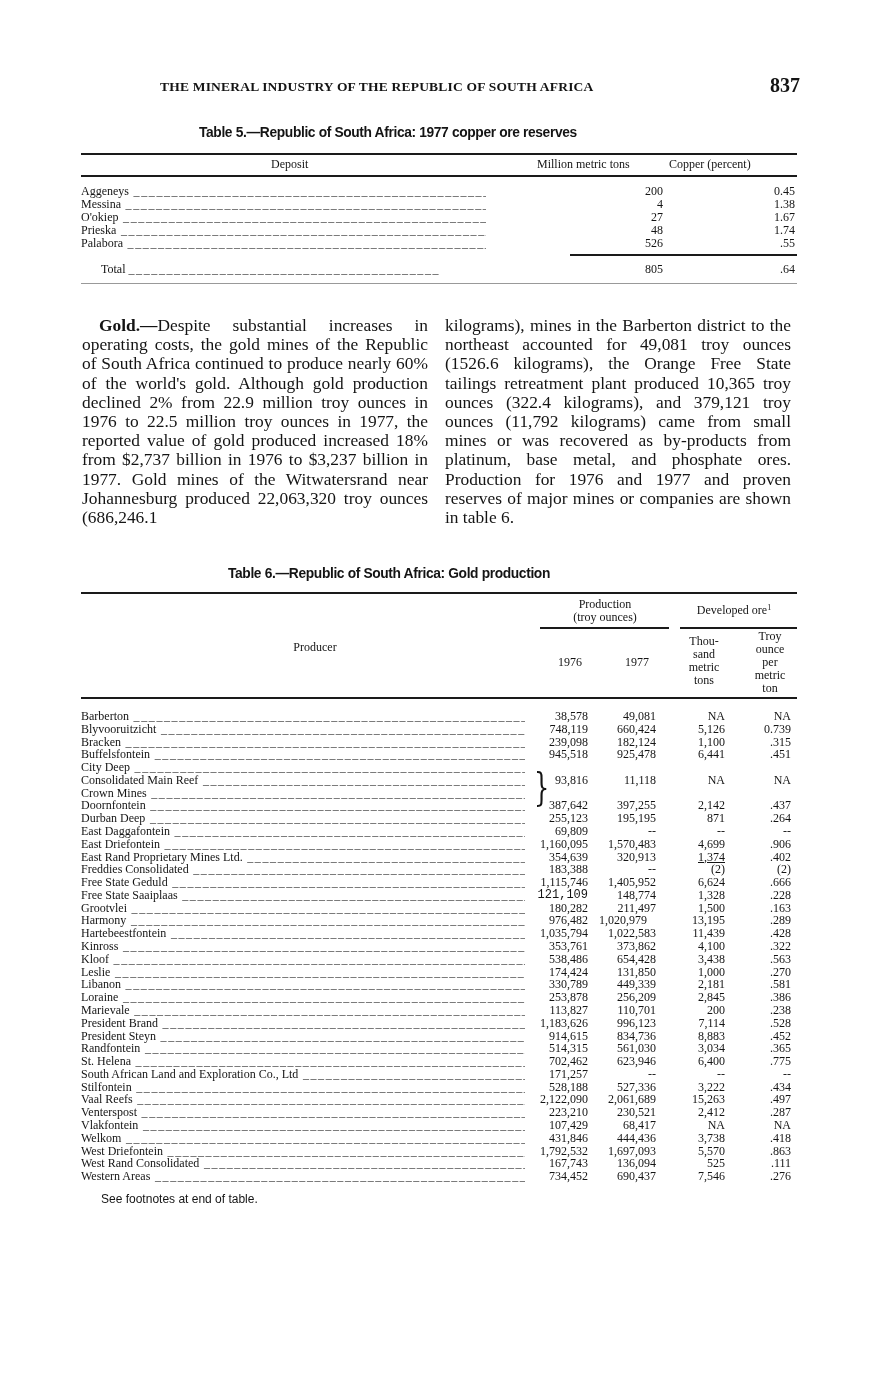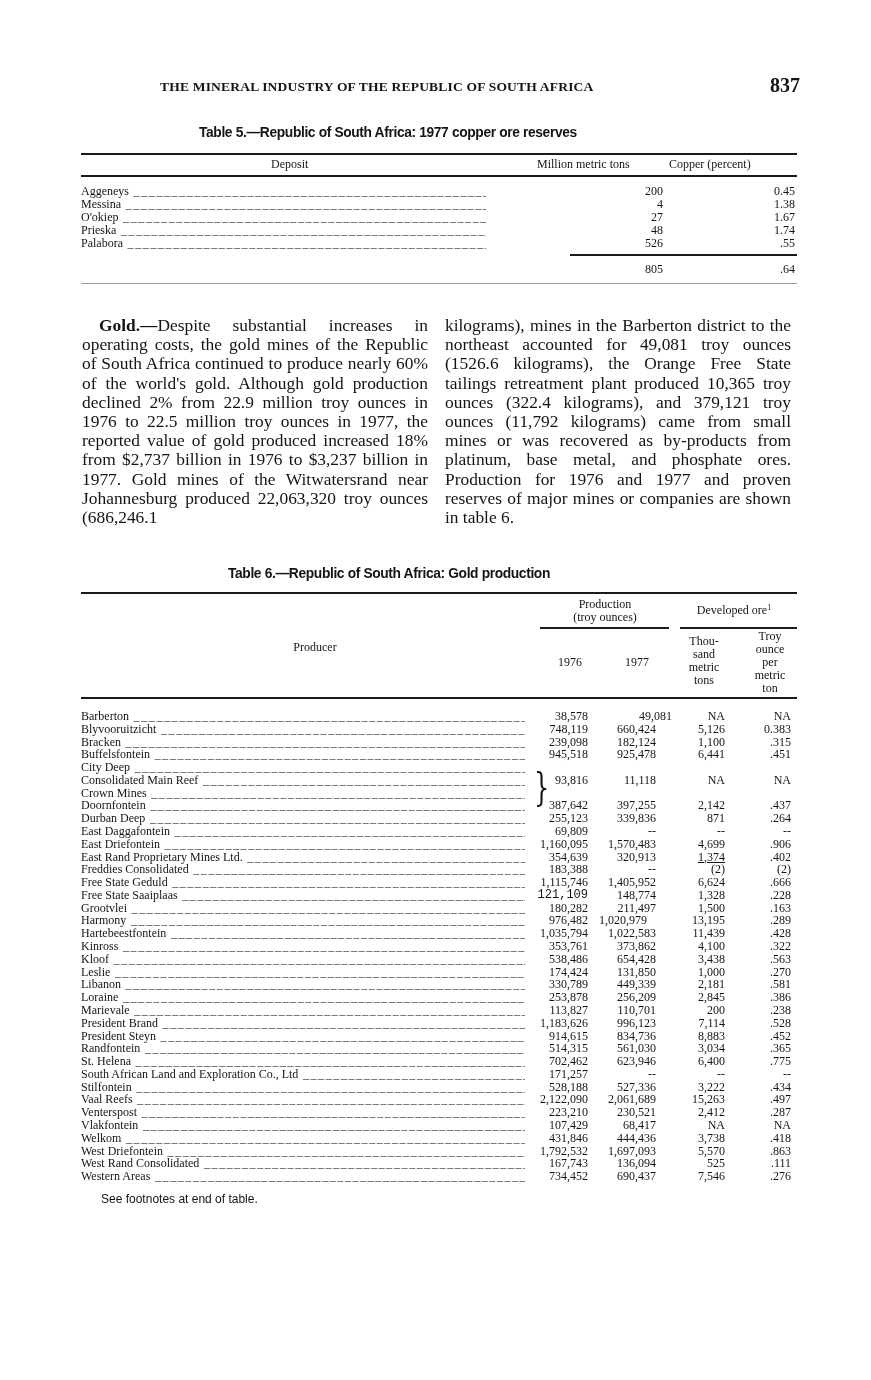--- a/index.html
+++ b/index.html
@@ -75,20 +75,21 @@
       </div>
       <div class="row" style="left: 81px; width: 716px; top: 236.6px;">
         <span class="lead" style="width: 405px;"><span>Palabora</span><span class="dots"> ________________________________________________________________________________</span></span>
         <span class="num" style="right: 134px;">526</span>
         <span class="num" style="right: 2px;">.55</span>
       </div>
     </div>
 
   <div class="rule" style="left:570px; top:254px; width:227px; height:1.5px;"></div>
   <div class="row" style="left:81px; top:263px; width:716px;">
+    <span class="lead" style="left:20px; width:390px;"><span>Total</span> <span class="dots">_________________________________________</span></span>
     <span class="num" style="right:134px;">805</span>
     <span class="num" style="right:2px;">.64</span>
   </div>
   <div class="rule" style="left:81px; top:283px; width:716px; height:1px; background:#999;"></div>
 
   <div class="body-text col-left">
     <p><b>Gold.—</b><span>Despite substantial increases in operating costs, the gold mines of the Republic of South Africa continued to produce nearly 60% of the world's gold. Although gold production declined 2% from 22.9 million troy ounces in 1976 to 22.5 million troy ounces in 1977, the reported value of gold produced increased 18% from $2,737 billion in 1976 to $3,237 billion in 1977. Gold mines of the Witwatersrand near Johannesburg produced 22,063,320 troy ounces (686,246.1</span></p>
   </div>
   <div class="body-text col-right">
     <p><span>kilograms), mines in the Barberton district to the northeast accounted for 49,081 troy ounces (1526.6 kilograms), the Orange Free State tailings retreatment plant produced 10,365 troy ounces (322.4 kilograms), and 379,121 troy ounces (11,792 kilograms) came from small mines or was recovered as by-products from platinum, base metal, and phosphate ores. Production for 1976 and 1977 and proven reserves of major mines or companies are shown in table 6.</span></p>
@@ -122,30 +123,30 @@
     <div>per</div>
     <div>metric</div>
     <div>ton</div>
   </div>
   <div class="rule" style="left:81px; top:697px; width:716px; height:2px;"></div>
 
   <div id="t6-body">
       <div class="row" style="left: 81px; width: 716px; top: 710px;">
         <span class="lead" style="width: 444px;"><span>Barberton</span><span class="dots"> ________________________________________________________________________________</span></span>
         <span class="num" style="right: 209px;">38,578</span>
-        <span class="num" style="right: 125px; margin-left: 32px;">49,081</span>
+        <span class="num" style="right: 141px; margin-left: 32px;">49,081</span>
         <span class="num" style="right: 72px;">NA</span>
         <span class="num" style="right: 6px;">NA</span>
       </div>
       <div class="row" style="left: 81px; width: 716px; top: 722.78px;">
         <span class="lead" style="width: 444px;"><span>Blyvooruitzicht</span><span class="dots"> ________________________________________________________________________________</span></span>
         <span class="num" style="right: 209px;">748,119</span>
         <span class="num" style="right: 141px;">660,424</span>
         <span class="num" style="right: 72px;">5,126</span>
-        <span class="num" style="right: 6px;">0.383</span>
+        <span class="num" style="right: 6px;">0.739</span>
       </div>
       <div class="row" style="left: 81px; width: 716px; top: 735.56px;">
         <span class="lead" style="width: 444px;"><span>Bracken</span><span class="dots"> ________________________________________________________________________________</span></span>
         <span class="num" style="right: 209px;">239,098</span>
         <span class="num" style="right: 141px;">182,124</span>
         <span class="num" style="right: 72px;">1,100</span>
         <span class="num" style="right: 6px;">.315</span>
       </div>
       <div class="row" style="left: 81px; width: 716px; top: 748.34px;">
         <span class="lead" style="width: 444px;"><span>Buffelsfontein</span><span class="dots"> ________________________________________________________________________________</span></span>
@@ -178,21 +179,21 @@
       <div class="row" style="left: 81px; width: 716px; top: 799.46px;">
         <span class="lead" style="width: 444px;"><span>Doornfontein</span><span class="dots"> ________________________________________________________________________________</span></span>
         <span class="num" style="right: 209px;">387,642</span>
         <span class="num" style="right: 141px;">397,255</span>
         <span class="num" style="right: 72px;">2,142</span>
         <span class="num" style="right: 6px;">.437</span>
       </div>
       <div class="row" style="left: 81px; width: 716px; top: 812.24px;">
         <span class="lead" style="width: 444px;"><span>Durban Deep</span><span class="dots"> ________________________________________________________________________________</span></span>
         <span class="num" style="right: 209px;">255,123</span>
-        <span class="num" style="right: 141px;">339,836</span>
+        <span class="num" style="right: 141px;">195,195</span>
         <span class="num" style="right: 72px;">871</span>
         <span class="num" style="right: 6px;">.264</span>
       </div>
       <div class="row" style="left: 81px; width: 716px; top: 825.02px;">
         <span class="lead" style="width: 444px;"><span>East Daggafontein</span><span class="dots"> ________________________________________________________________________________</span></span>
         <span class="num" style="right: 209px;">69,809</span>
         <span class="num" style="right: 141px;">--</span>
         <span class="num" style="right: 72px;">--</span>
         <span class="num" style="right: 6px;">--</span>
       </div>

